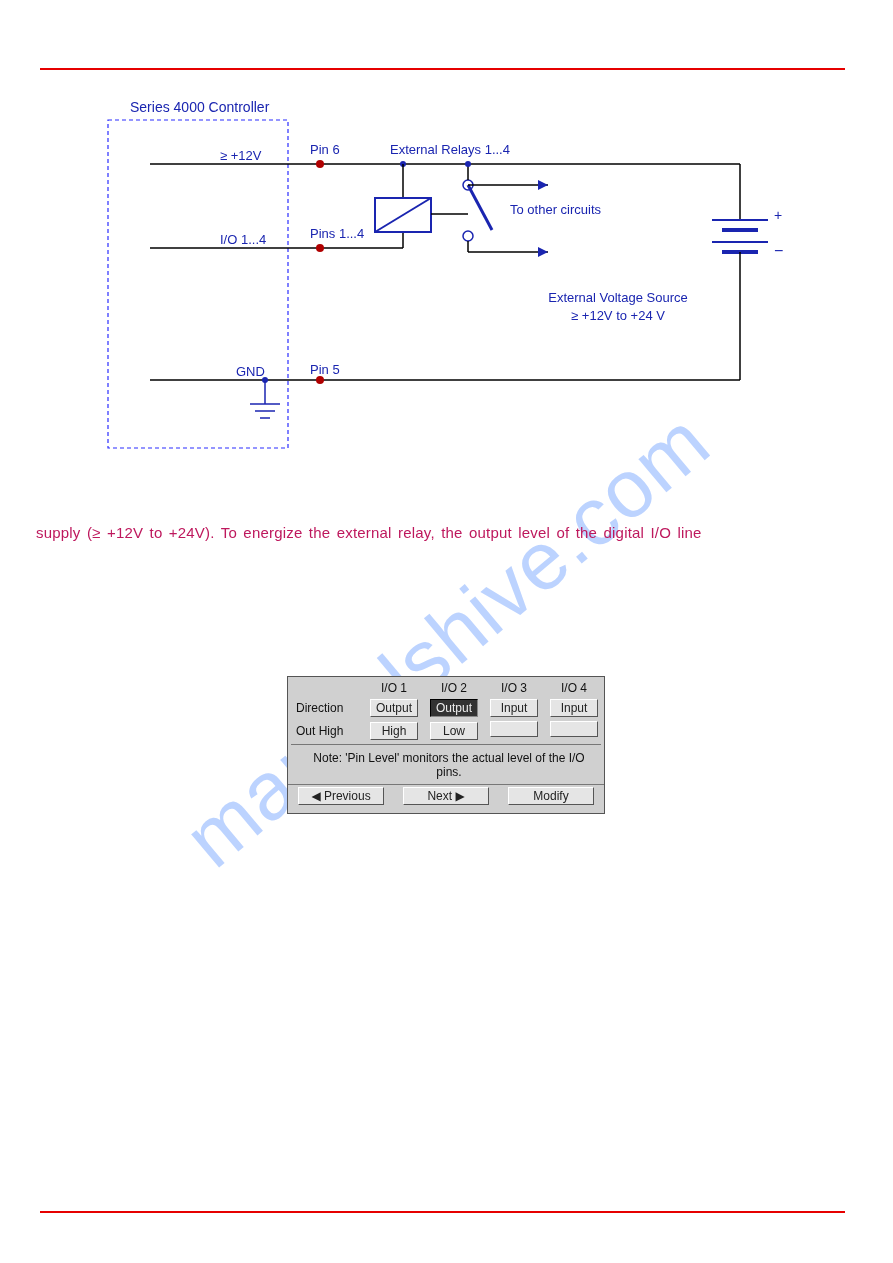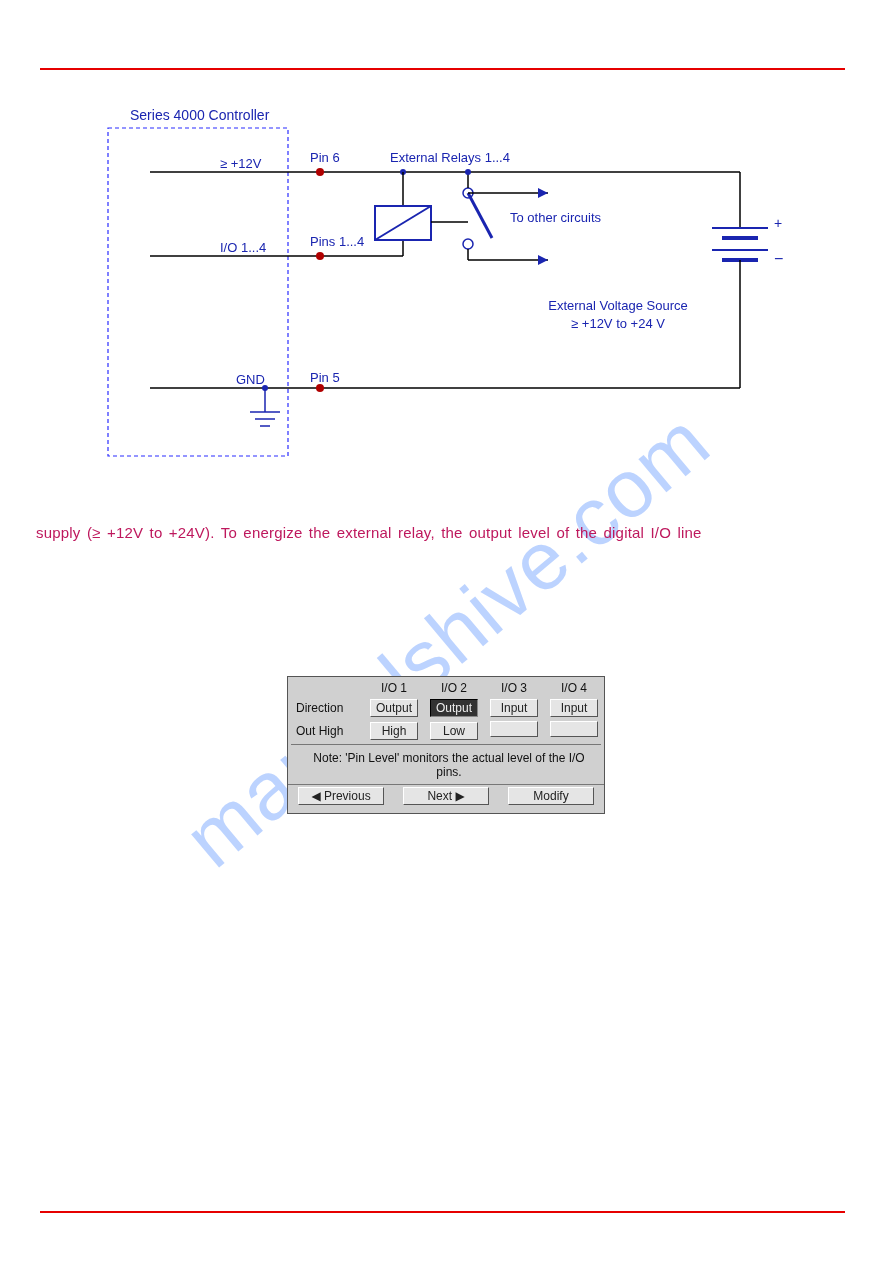--- a/index.html
+++ b/index.html
@@ -23,21 +23,21 @@
     right: 48px;
     height: 2px;
     background: #e60000;
   }
   .red-rule.top { top: 68px; }
   .red-rule.bottom { bottom: 50px; }
 
   .diagram-wrap {
     position: absolute;
     left: 100px;
-    top: 100px;
+    top: 92px;
     width: 693px;
     height: 370px;
   }
   .diagram-wrap svg { display:block; }
 
   .body-text {
     position: absolute;
     left: 36px;
     right: 48px;
     top: 522px;

